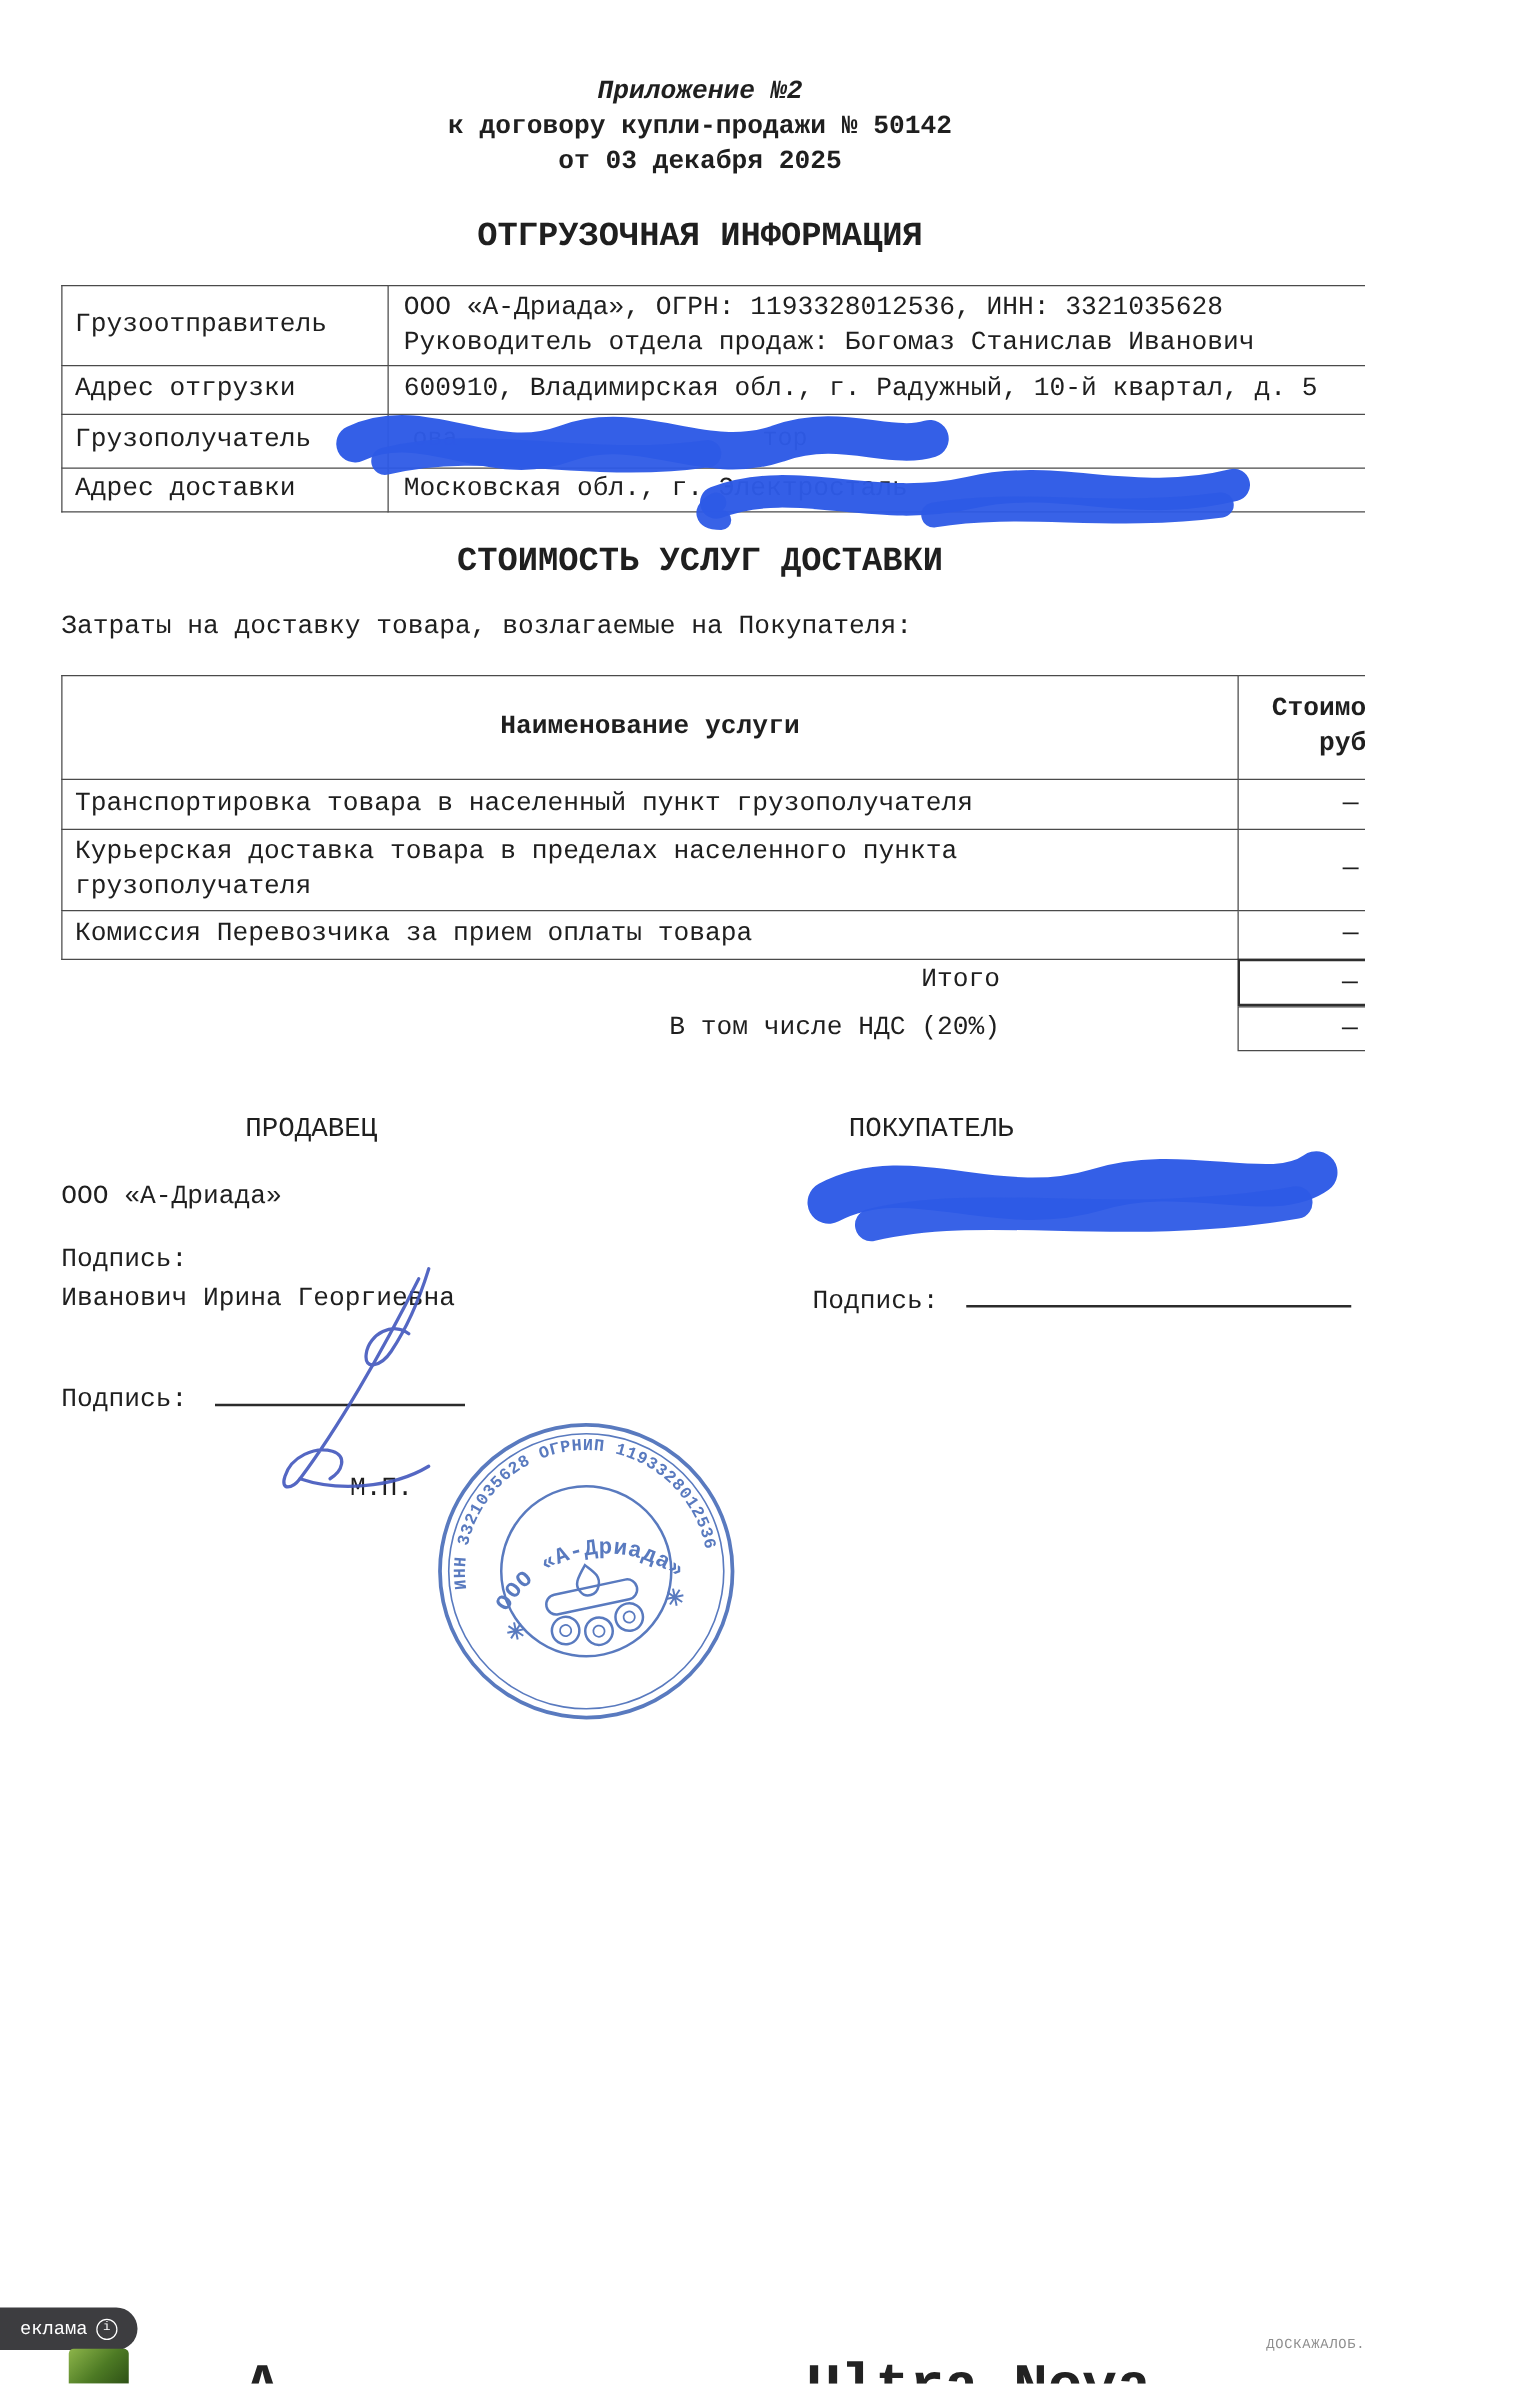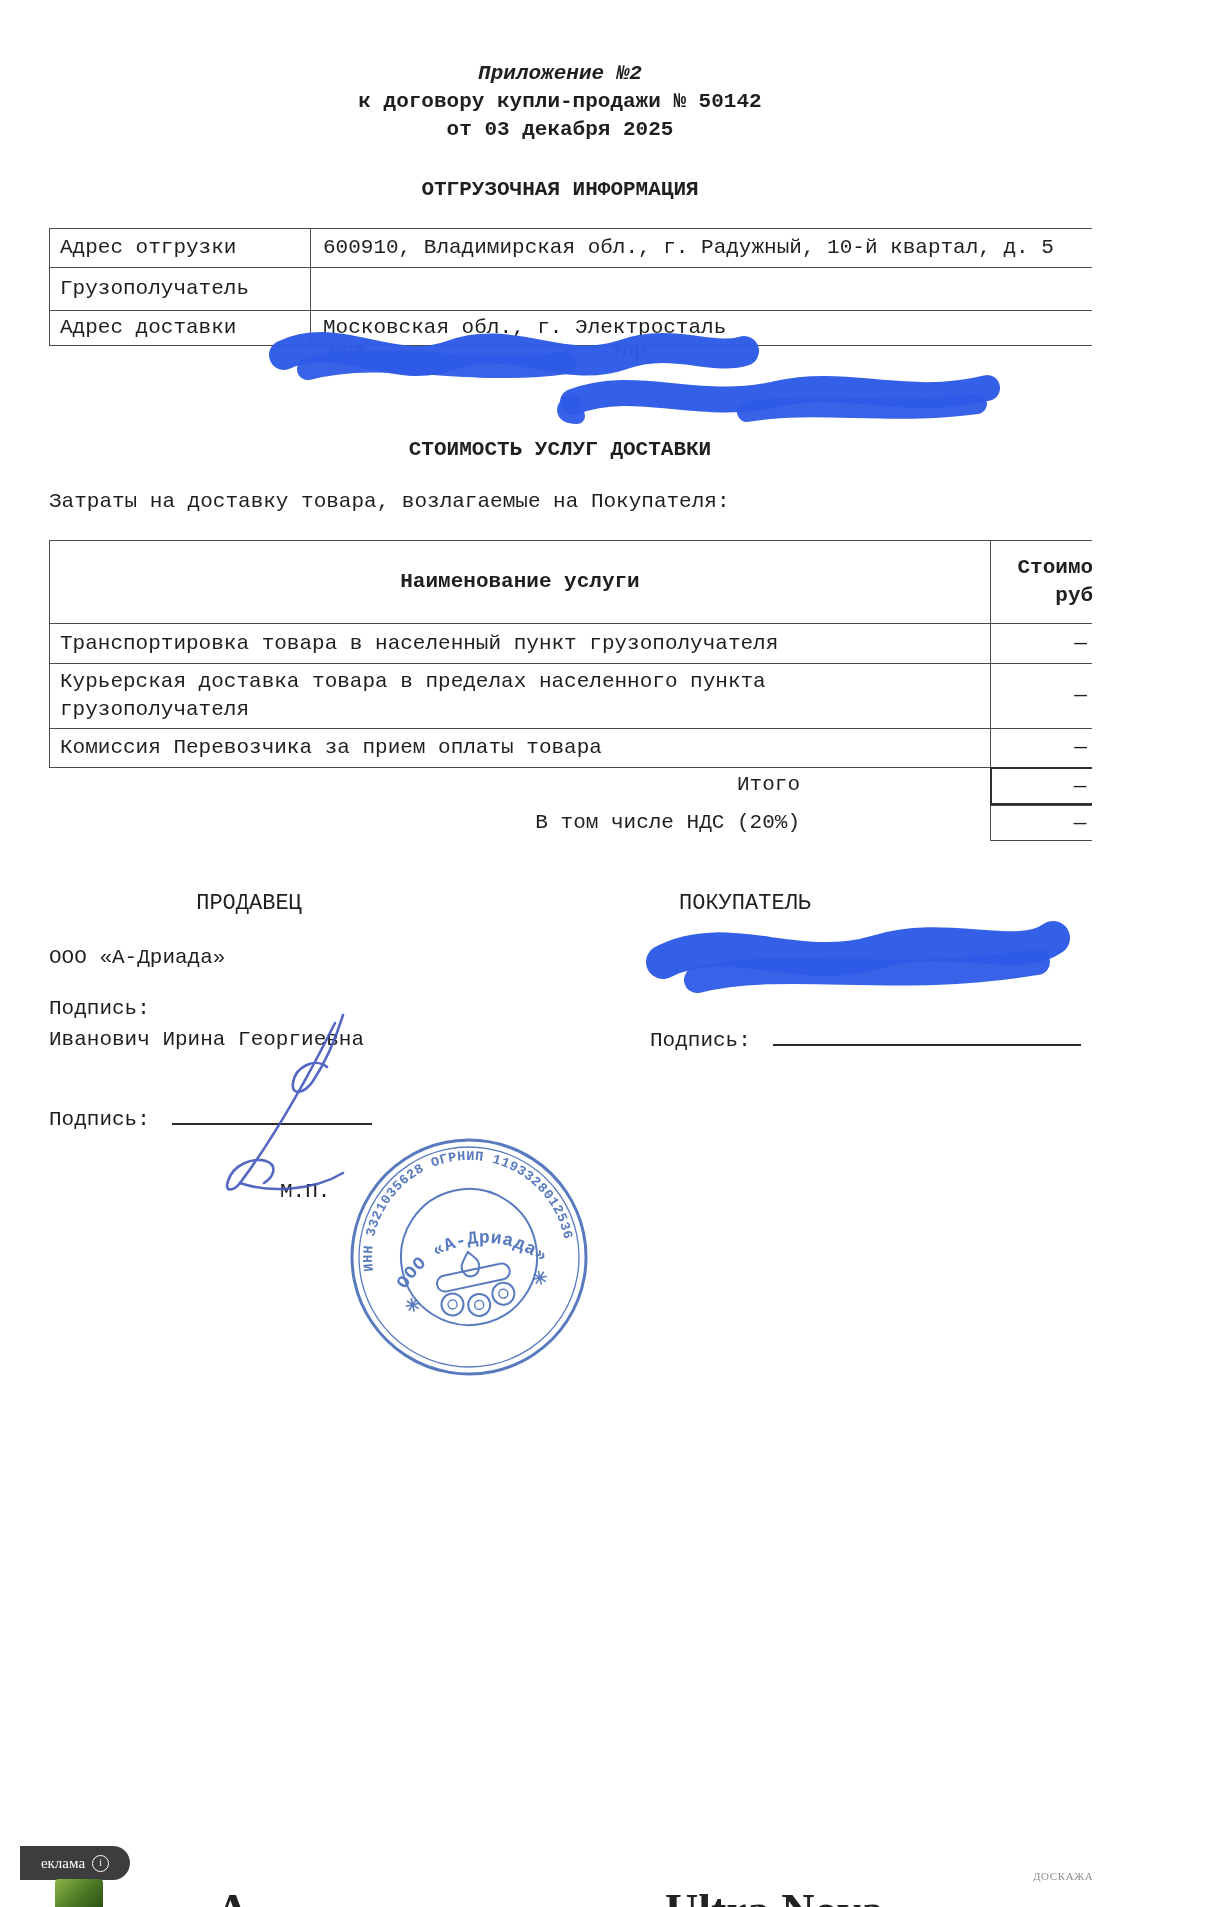--- a/index.html
+++ b/index.html
@@ -2,25 +2,25 @@
 <html><head>
 <meta charset="utf-8">
 <style>
   html,body{margin:0;padding:0;background:#ffffff;}
   .page{
     position:relative;width:1092px;height:1907px;background:#ffffff;overflow:hidden;
     font-family:"Liberation Mono","DejaVu Sans Mono",monospace;color:#1f1f1f;
   }
   .doc{position:absolute;left:49px;top:0;width:1121px;height:1907px;}
   .abs{position:absolute;}
-  .sans{font-family:Liberation Serif, serif;margin-left:20px;}
+  .sans{font-family:Liberation Mono, monospace;}
 
   .title-block{left:0;top:60px;width:1022px;text-align:center;font-size:21px;font-weight:bold;line-height:28px;}
   .title-line1{font-style:italic;}
-  .section-title{left:0;width:1022px;text-align:center;font-size:21px;font-weight:bold;line-height:28px;}
+  .section-title{left:0;width:1022px;text-align:center;font-size:27px;font-weight:bold;line-height:28px;}
   .sec1{top:176px;}
   .sec2{top:436px;}
   .intro{left:0;top:488px;font-size:21px;line-height:28px;}
 
   table{border-collapse:collapse;table-layout:fixed;}
   .t1{left:0;top:228px;width:1121px;}
   .t1 td{border:1.6px solid #4a4a4a;vertical-align:middle;font-size:21px;line-height:28px;padding:2px 10px;}
   .t1 td.val{padding-left:12px;}
   .t1 tr.r1{height:64px;} .t1 tr.r2{height:39px;} .t1 tr.r3{height:43px;} .t1 tr.r4{height:35px;}
 
@@ -83,20 +83,27 @@
     </div>
 
     <div class="abs section-title sec1">ОТГРУЗОЧНАЯ ИНФОРМАЦИЯ</div>
 
     <table class="abs t1">
       <colgroup>
           <col style="width:261px">
           <col>
         </colgroup>
       <tbody>
+          <tr class="r1">
+        <td>Грузоотправитель</td>
+        <td class="val">
+          <div>ООО «А-Дриада», ОГРН: 1193328012536, ИНН: 3321035628</div>
+          <div>Руководитель отдела продаж: Богомаз Станислав Иванович</div>
+        </td>
+      </tr>
       <tr class="r2">
         <td>Адрес отгрузки</td>
         <td class="val">600910, Владимирская обл., г. Радужный, 10-й квартал, д. 5</td>
       </tr>
       <tr class="r3">
         <td>Грузополучатель</td>
         <td class="val"></td>
       </tr>
       <tr class="r4">
         <td>Адрес доставки</td>

